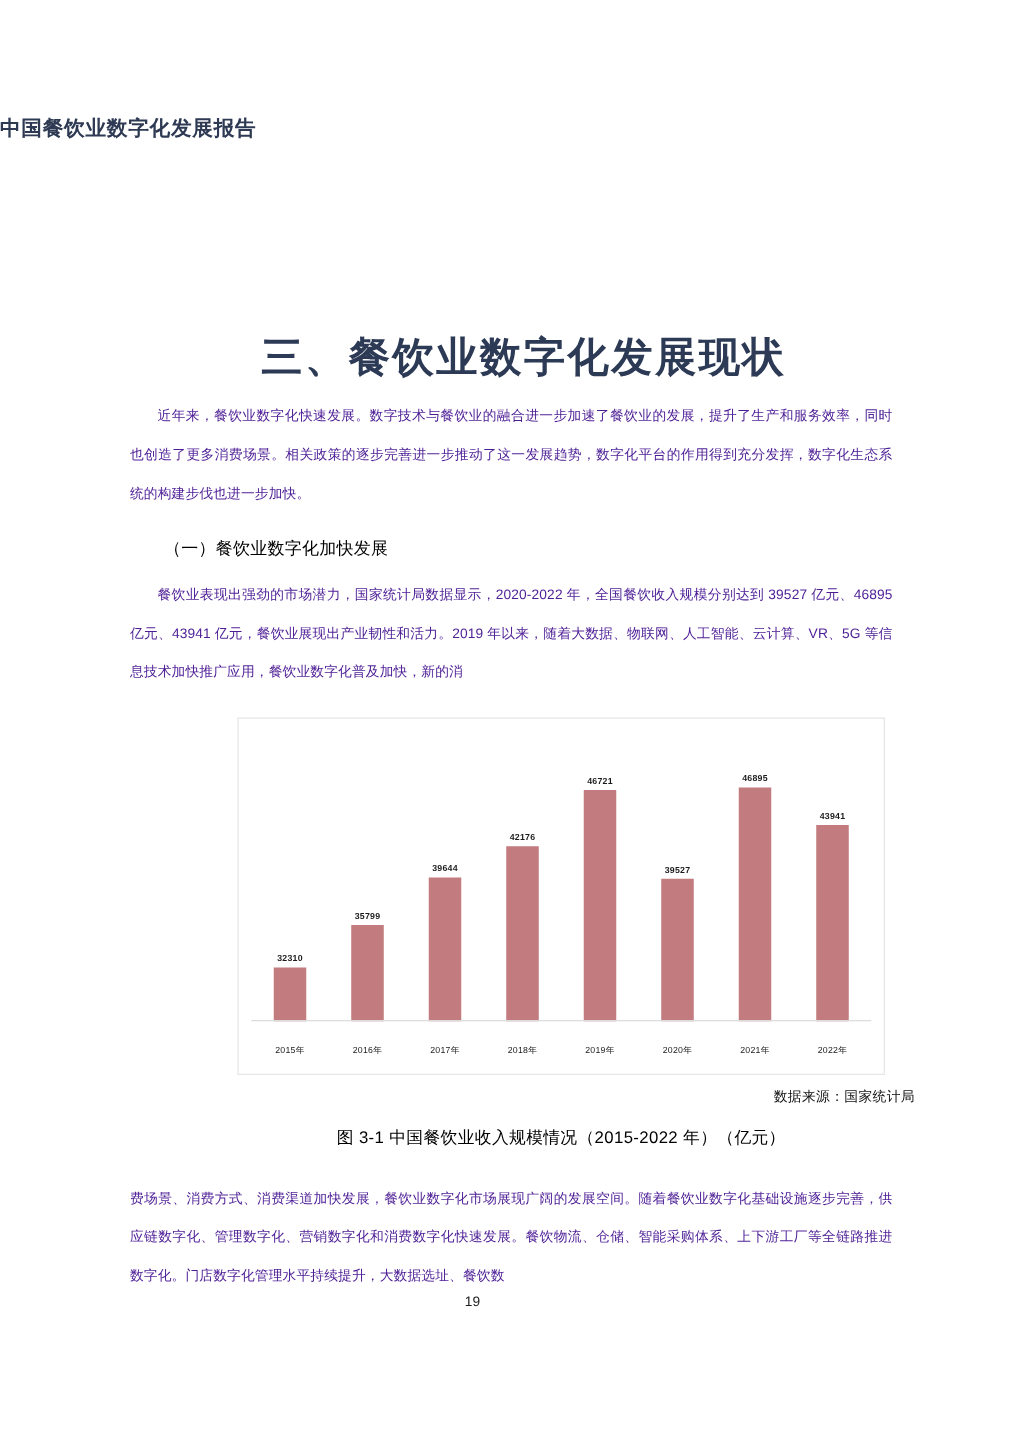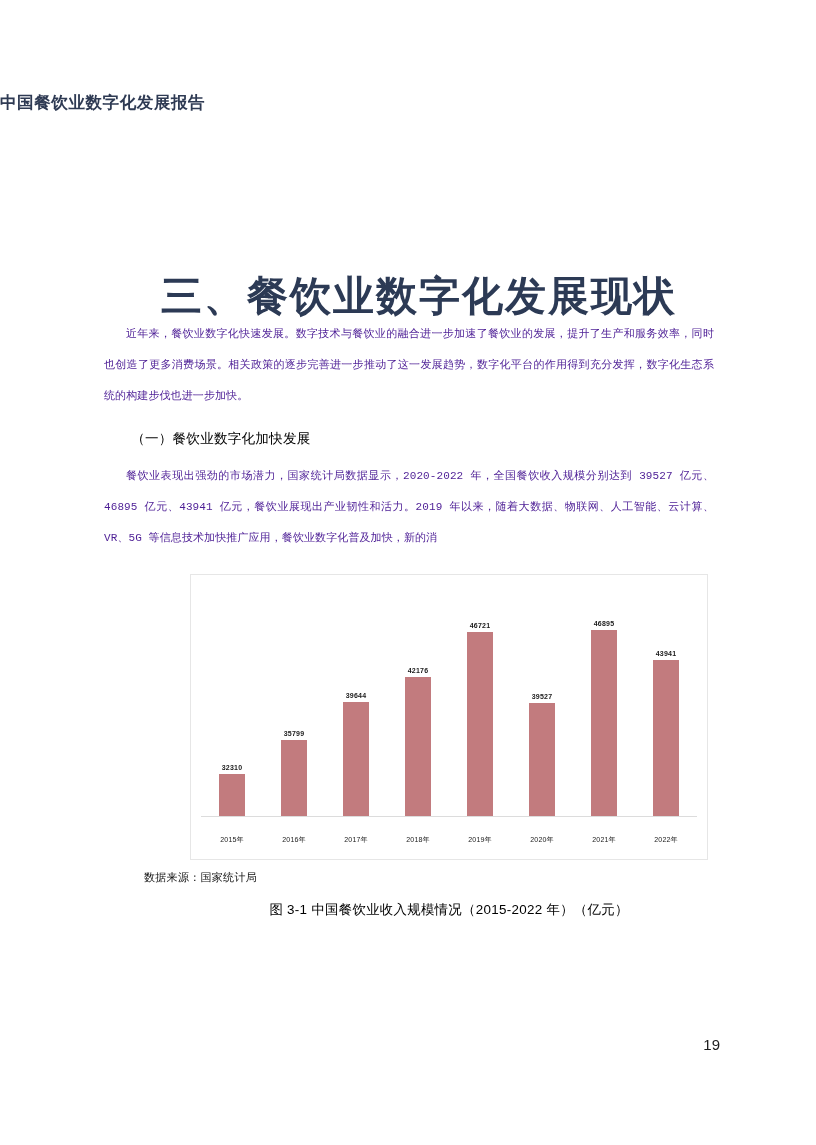--- a/index.html
+++ b/index.html
@@ -35,21 +35,21 @@
   }
 
   
   .chapter-title {
     position: absolute;
     top: 242px;
     left: 0;
     right: 0;
     text-align: center;
     font-family: Liberation Mono, monospace;
-    font-size: 41px;
+    font-size: 33px;
     font-weight: bold;
     letter-spacing: 2px;
     color: #2c3a55;
     margin-left: 22px;
   }
 
   
   .col {
     position: absolute;
     left: 104px;
@@ -76,21 +76,21 @@
     left: 104px;
     top: 430px;
     width: 610px;
     font-size: 13.6px;
     font-weight: normal;
     text-indent: 2em;
     color: #000000;
     letter-spacing: 0.2px;
   }
 
-  #para-market { top: 461px; font-family: Liberation Mono, monospace; }
+  #para-market { top: 461px; }
 
   
   .figure {
     position: absolute;
     left: 104px;
     top: 558px;
     width: 610px;
   }
   .chart-box {
     position: relative;
@@ -152,21 +152,21 @@
     text-align: center;
     font-size: 7px;
     color: #1a1a1a;
     letter-spacing: 0.2px;
     white-space: nowrap;
   }
 
   .source-note {
     margin-top: 10px;
     margin-right: 22px;
-    text-align: left;
+    text-align: right;
     font-size: 11px;
     color: #111111;
     letter-spacing: 0.3px;
   }
 
   .fig-caption {
     margin-top: 16px;
     text-align: center;
     font-size: 13.4px;
     font-weight: normal;
@@ -175,22 +175,22 @@
   }
 
   #para-scene { top: 944px; }
 
   
   .page-number {
     position: absolute;
     top: 1036px;
     left: 0;
     right: 96px;
-    text-align: right;
-    font-size: 15px;
+    text-align: center;
+    font-size: 11px;
     color: #1c1c1c;
     margin-left: 36px;
   }
 </style>
 </head>
 <body>
 
 <div class="page">
 
   <div class="running-header">中国餐饮业数字化发展报告</div>
@@ -248,16 +248,17 @@
           <span>2019年</span>
           <span>2020年</span>
           <span>2021年</span>
           <span>2022年</span>
         </div>
     </div>
     <div class="source-note">数据来源：国家统计局</div>
     <figcaption class="fig-caption">图 3-1 中国餐饮业收入规模情况（2015-2022 年）（亿元）</figcaption>
   </figure>
 
+  <p class="body col" id="para-scene">费场景、消费方式、消费渠道加快发展，餐饮业数字化市场展现广阔的发展空间。随着餐饮业数字化基础设施逐步完善，供应链数字化、管理数字化、营销数字化和消费数字化快速发展。餐饮物流、仓储、智能采购体系、上下游工厂等全链路推进数字化。门店数字化管理水平持续提升，大数据选址、餐饮数</p>
 
   <div class="page-number">19</div>
 
 </div>
 
 </body></html>

